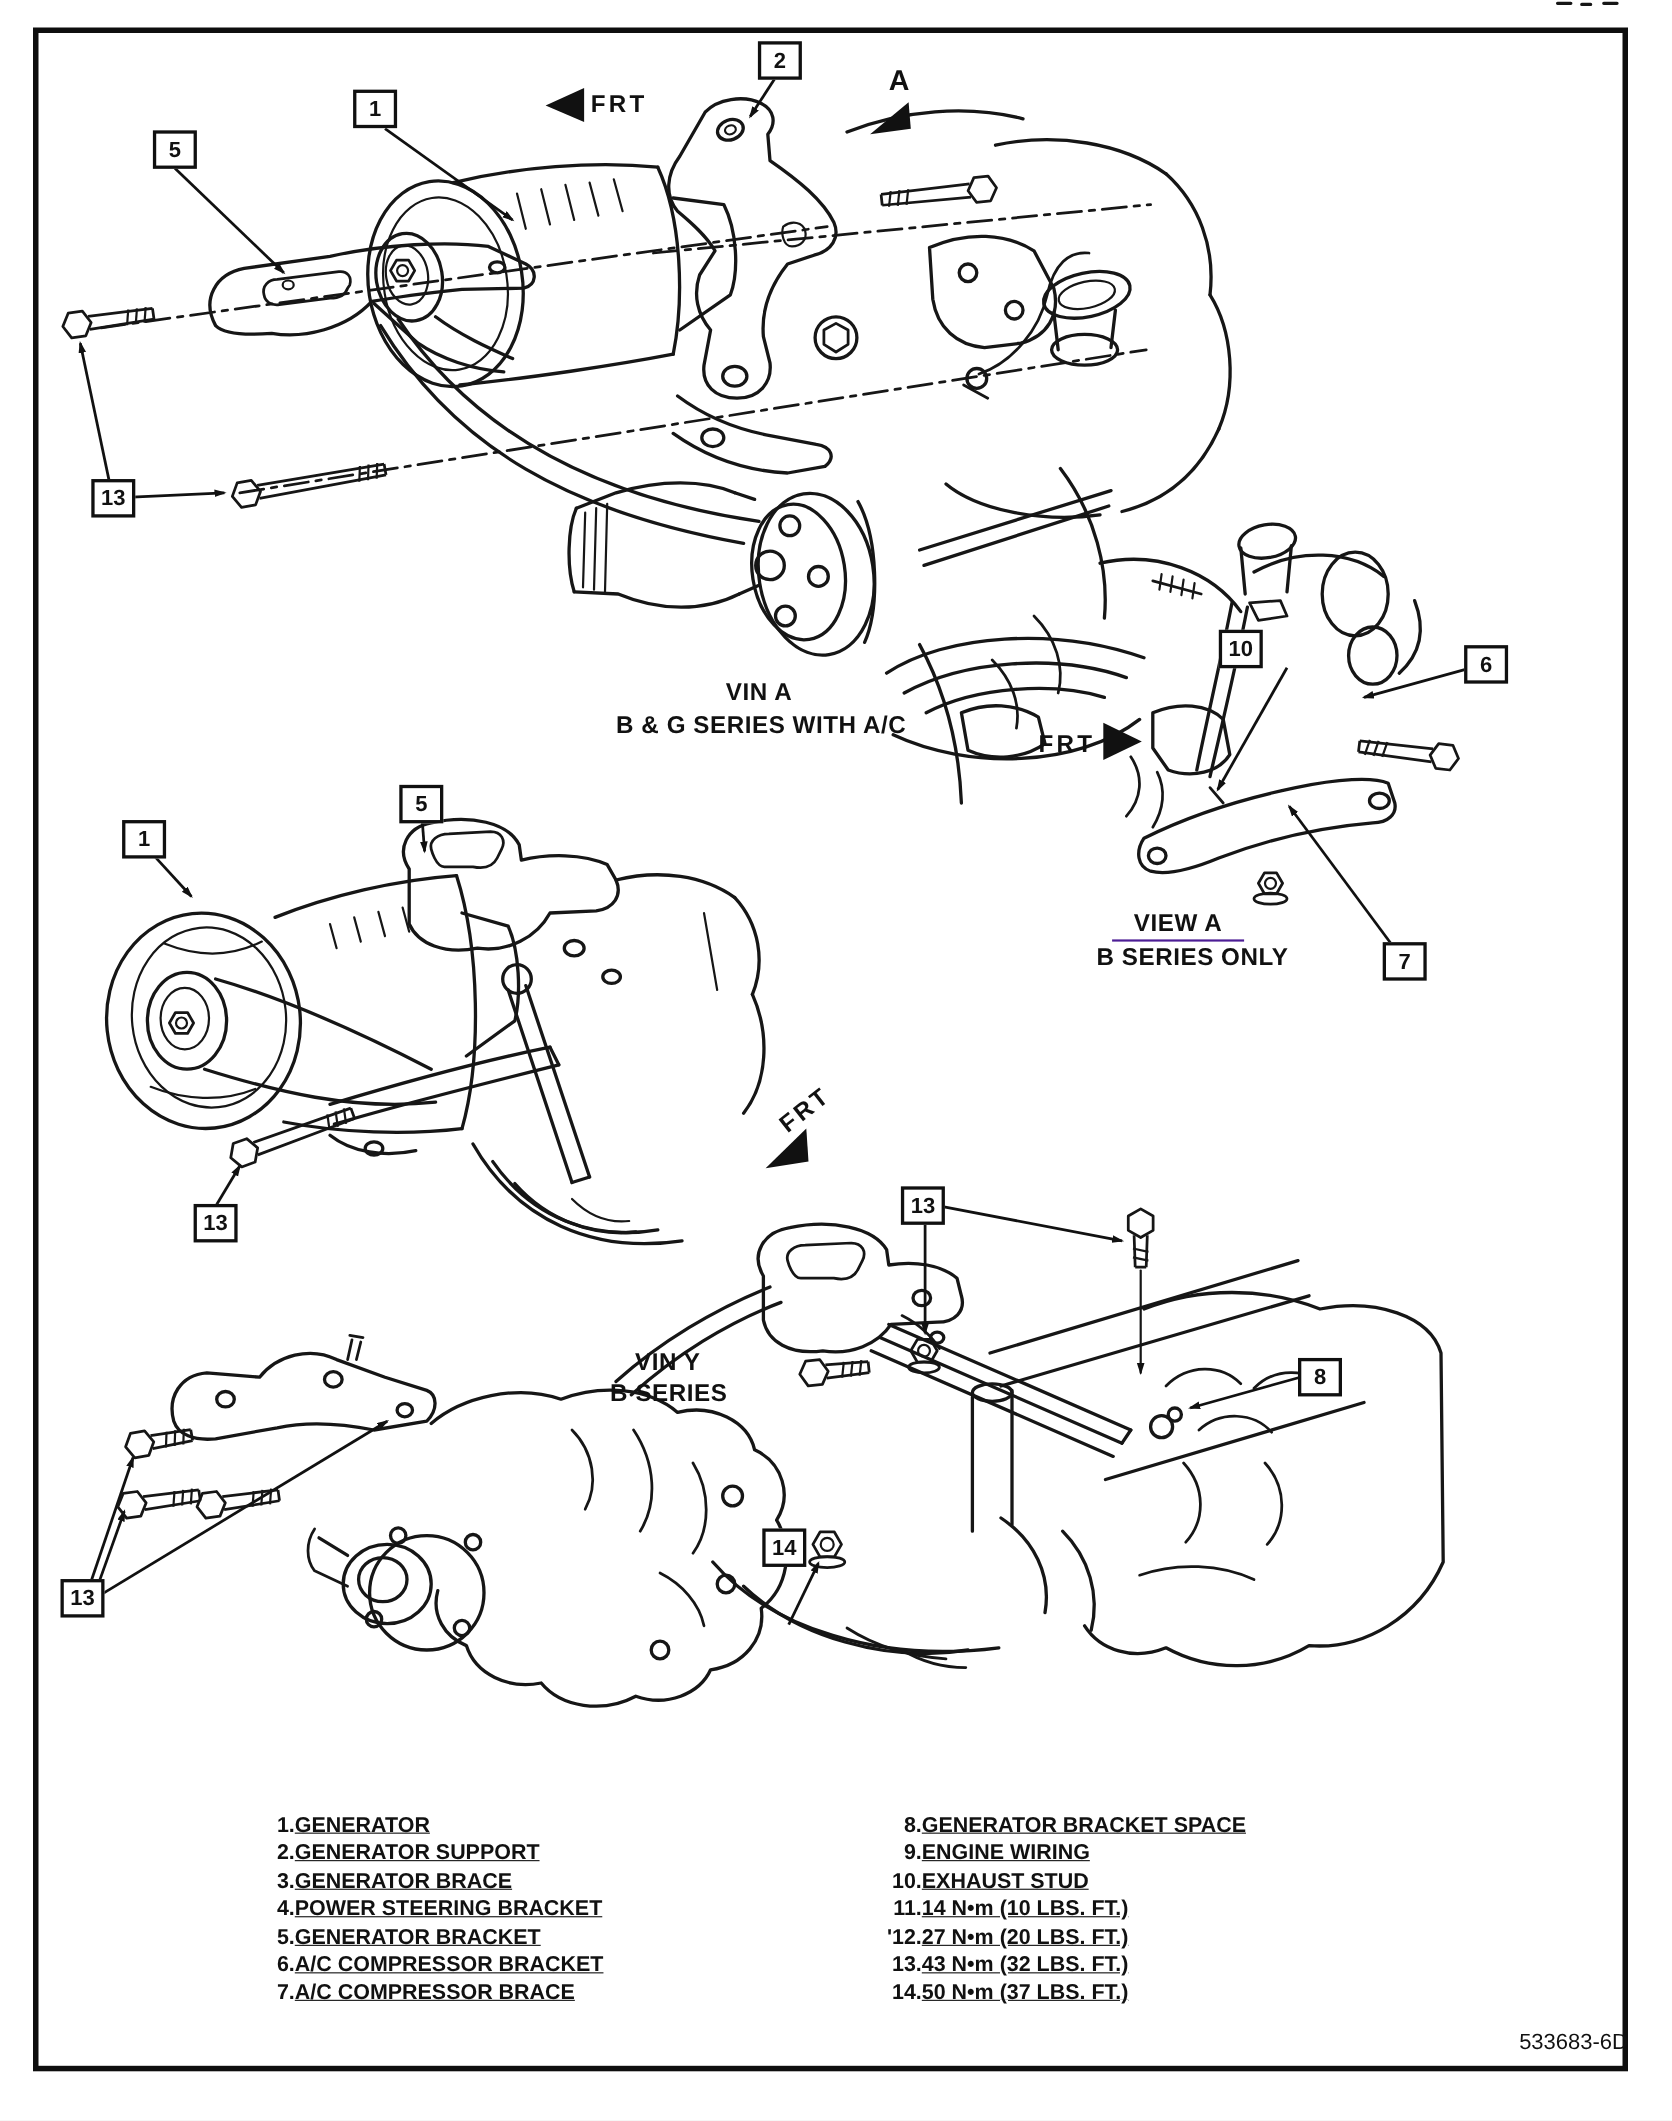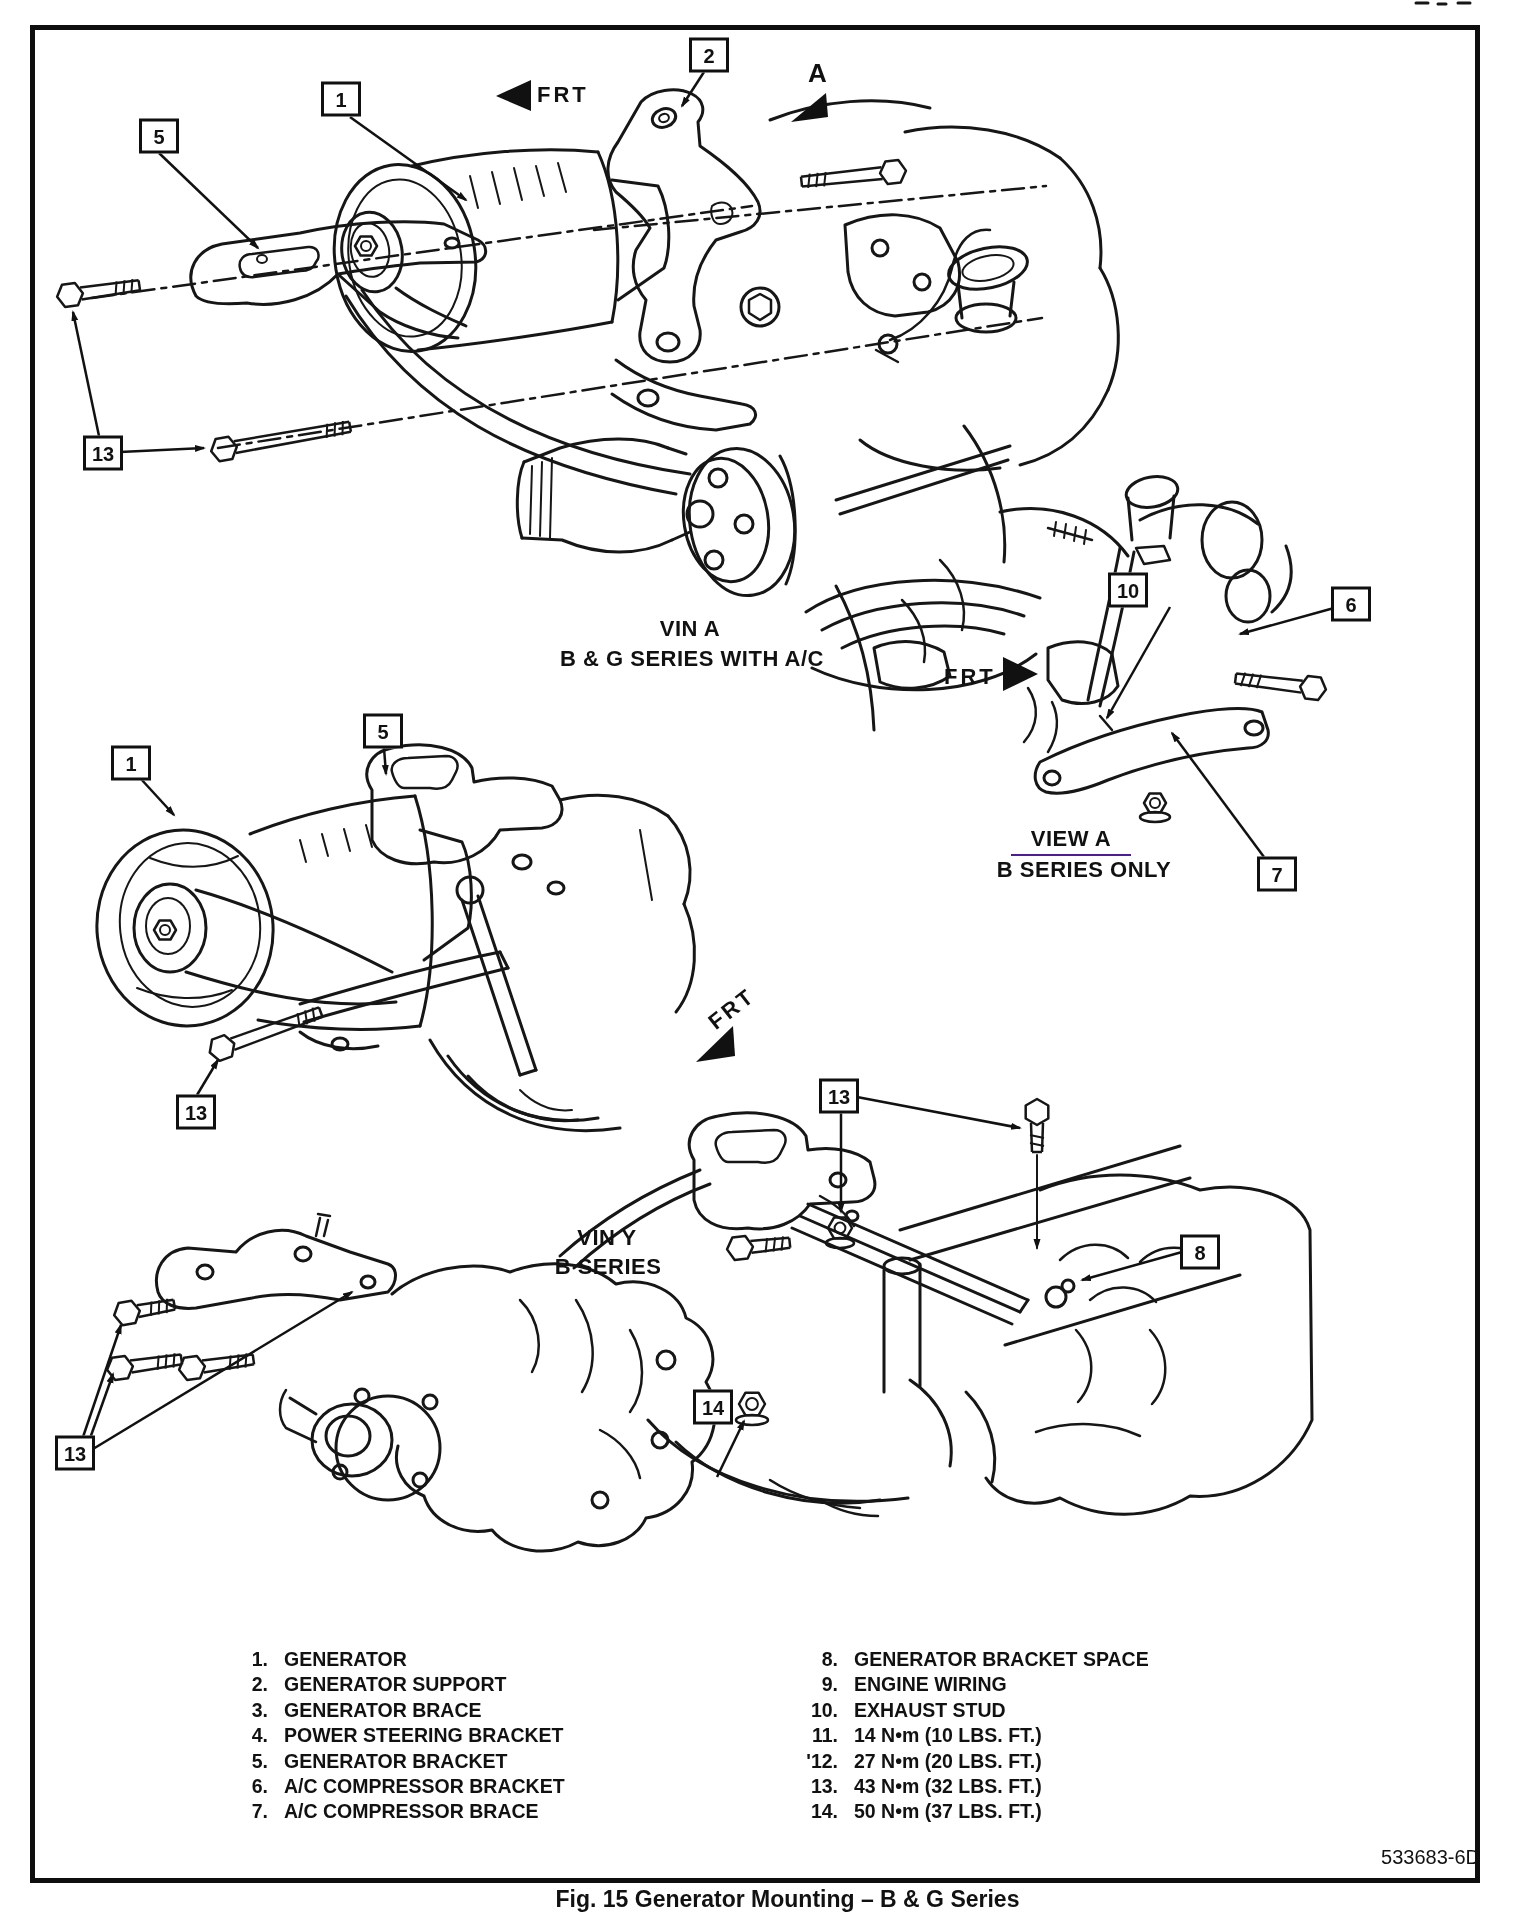--- a/index.html
+++ b/index.html
@@ -13,21 +13,21 @@
       font-size:20px;font-weight:bold;line-height:1;}
   .lab{position:absolute;font-weight:bold;white-space:nowrap;}
   .dtitle{position:absolute;font-weight:bold;text-align:center;font-size:22px;letter-spacing:.5px;white-space:nowrap;}
   .frt{font-size:22px;letter-spacing:3px;}
   .underline{border-bottom:2px solid #4c1d95;padding-bottom:2px;}
   .legend-col{position:absolute;font-size:19.5px;font-weight:bold;}
   .lrow{display:flex;height:25.4px;line-height:25.4px;}
   .lnum{display:inline-block;text-align:right;}
   .legend-left .lnum{width:88px;}
   .legend-right .lnum{width:96px;}
-  .llab{margin-left:16px;}
+  .llab{text-decoration:underline;}
   .caption{position:absolute;left:100px;top:1886px;width:1375px;text-align:center;
            font-size:23px;font-weight:bold;}
   .docnum{position:absolute;top:1846px;right:40px;font-size:20px;font-weight:normal;}
 </style>
 </head>
 <body>
 
 <div class="page">
 
   <svg class="art" viewBox="0 0 1520 1928">
@@ -502,14 +502,13 @@
         <span class="lnum">13.</span>
         <span class="llab">43 N•m (32 LBS. FT.)</span>
       </div>
     <div class="lrow">
         <span class="lnum">14.</span>
         <span class="llab">50 N•m (37 LBS. FT.)</span>
       </div>
   </div>
 
   <div class="docnum">533683-6D</div>
-  <div class="caption">Fig. 15 Generator Mounting – B &amp; G Series</div>
 </div>
 
 </body></html>

